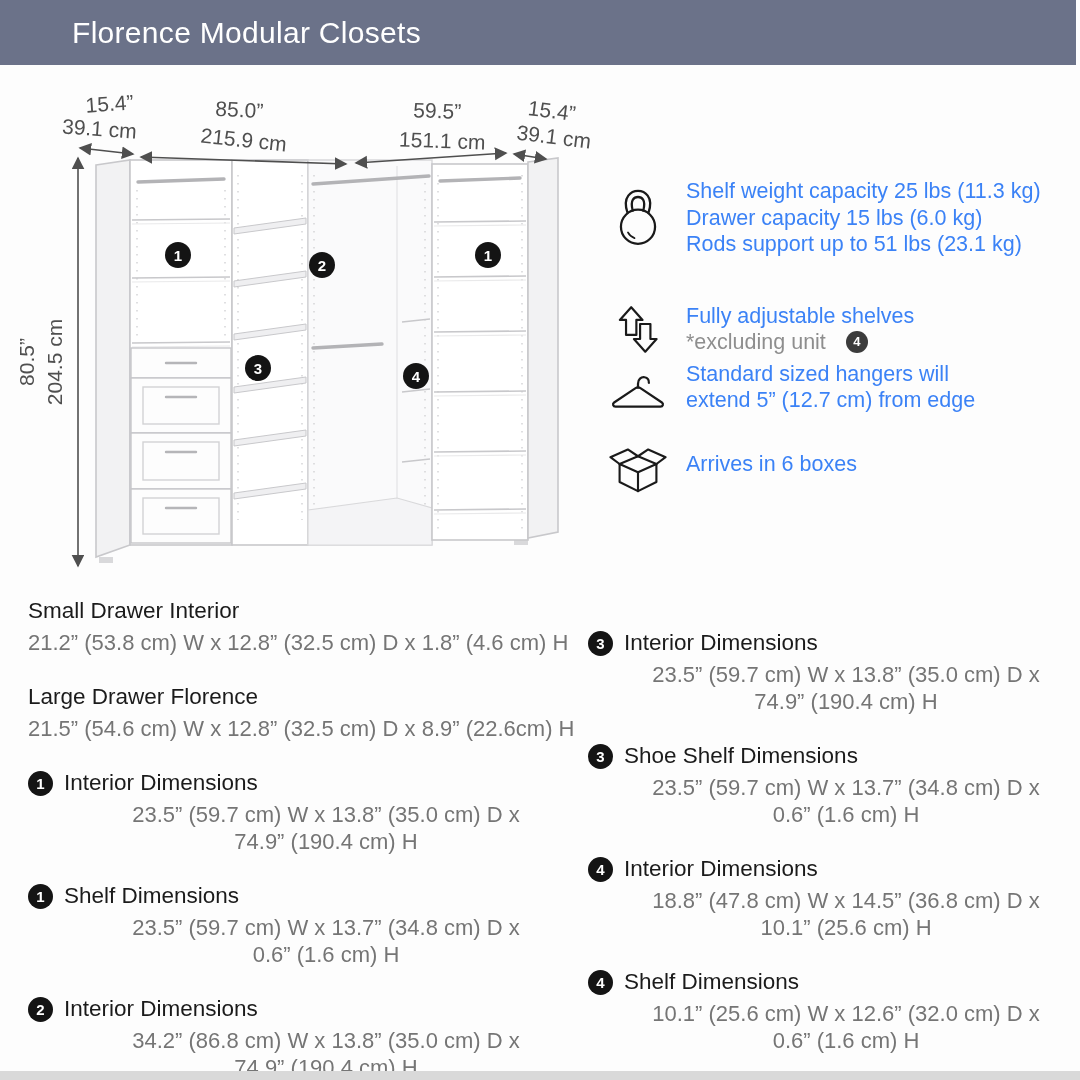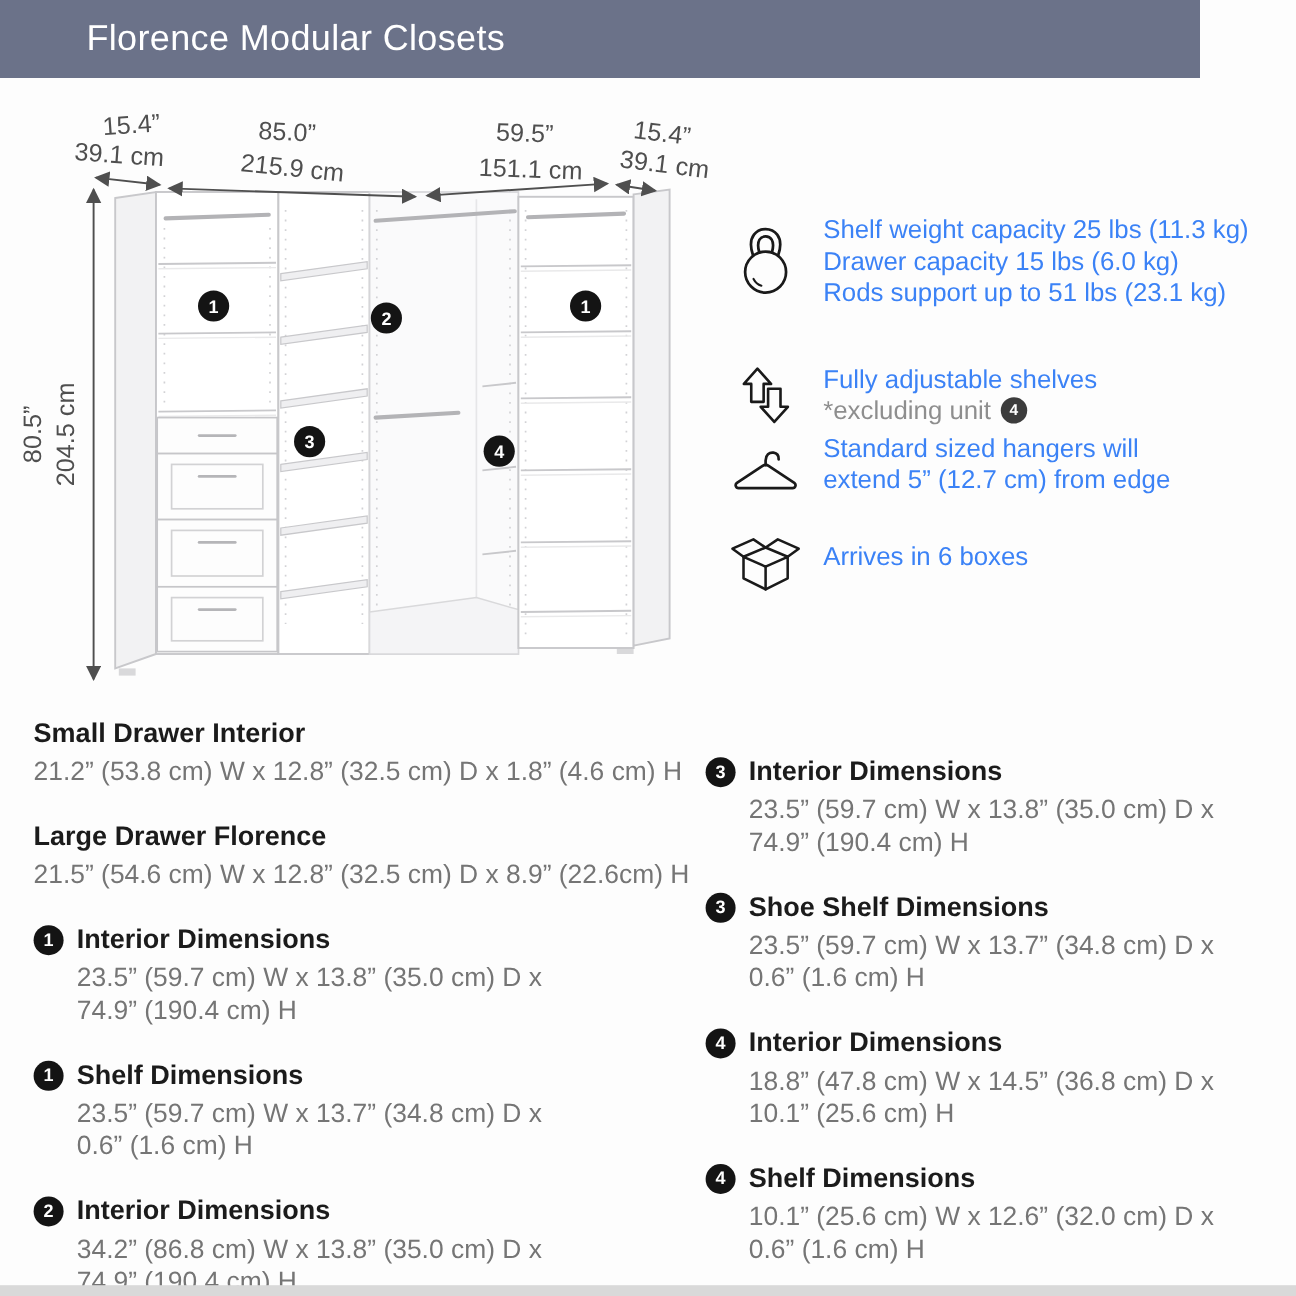--- a/index.html
+++ b/index.html
@@ -4,51 +4,51 @@
 <style>
   html,body{margin:0;padding:0;}
   body{
     width:1080px;height:1080px;position:relative;overflow:hidden;
     background:#fdfdfd;
     font-family:"Liberation Sans", sans-serif;
     color:#161616;
   }
   
   .header{
-    position:absolute;top:0;left:0;width:1000px;height:65px;
+    position:absolute;top:0;left:0;width:1076px;height:65px;
     background:#6b7289;display:flex;align-items:center;
     padding-left:72px;box-sizing:border-box;
   }
   .header-title{
     color:#ffffff;font-size:30px;font-weight:500;letter-spacing:.3px;margin:0;
   }
   
   .diagram-svg{position:absolute;left:0;top:80px;width:640px;height:510px;}
   .dim-text{fill:#4f4f4f;font-size:21px;font-family:"Liberation Sans",sans-serif;}
   .badge-num{fill:#ffffff;font-size:15px;font-weight:bold;font-family:"Liberation Sans",sans-serif;text-anchor:middle;}
   
   .feature{position:absolute;left:606px;display:flex;align-items:center;gap:16px;}
   .feature-icon{width:64px;min-width:64px;display:flex;justify-content:center;align-items:center;}
   .feature-lines{display:flex;flex-direction:column;}
   .feature-line{font-size:21.5px;line-height:26.5px;color:#3b82f6;white-space:nowrap;}
-  .feature-note{font-size:21.5px;line-height:26.5px;color:#8e8e8e;display:flex;align-items:center;gap:8px;white-space:nowrap;}
+  .feature-note{font-size:21.5px;line-height:26.5px;color:#8e8e8e;display:flex;align-items:center;gap:20px;white-space:nowrap;}
   .note-badge{width:22px;height:22px;border-radius:50%;background:#3c3c3c;color:#fff;
     font-size:13px;font-weight:bold;display:flex;align-items:center;justify-content:center;}
   .f1{top:178px;} .f2{top:299px;} .f3{top:360px;} .f4{top:432px;}
   
   .specs-col{position:absolute;display:flex;flex-direction:column;}
   .specs-left{left:28px;top:598px;width:560px;}
   .specs-right{left:588px;top:630px;width:480px;}
   .spec{margin-bottom:28px;}
   .spec-header{display:flex;align-items:center;gap:11px;margin-bottom:5px;}
   .spec-badge{width:25px;height:25px;min-width:25px;border-radius:50%;background:#141414;color:#fff;
     font-size:15px;font-weight:bold;display:flex;align-items:center;justify-content:center;}
-  .spec-title{font-size:22.5px;font-weight:bold;color:#1b1b1b;white-space:nowrap;}
+  .spec-title{font-size:22.5px;font-weight:normal;color:#1b1b1b;white-space:nowrap;}
   .spec-line{font-size:22px;line-height:27px;color:#757575;white-space:nowrap;}
-  .with-badge .spec-body{padding-left:36px;}
+  .with-badge .spec-body{padding-left:36px;text-align:center;}
   
   .footer-bar{position:absolute;left:0;bottom:0;width:1080px;height:9px;background:#d9d9d9;}
   svg .ln{stroke:#c8c8cb;stroke-width:1.6;fill:none;}
   svg .ln2{stroke:#e9e9ea;stroke-width:1.2;fill:none;}
   svg .rod{stroke:#b3b3b6;stroke-width:3.4;stroke-linecap:round;fill:none;}
   svg .pins{stroke:#d2d2d5;stroke-width:1.4;stroke-dasharray:1.5 6.5;fill:none;}
   svg .icon-stroke{stroke:#1a1a1a;fill:none;stroke-linejoin:round;stroke-linecap:round;}
 </style>
 </head>
 <body>

